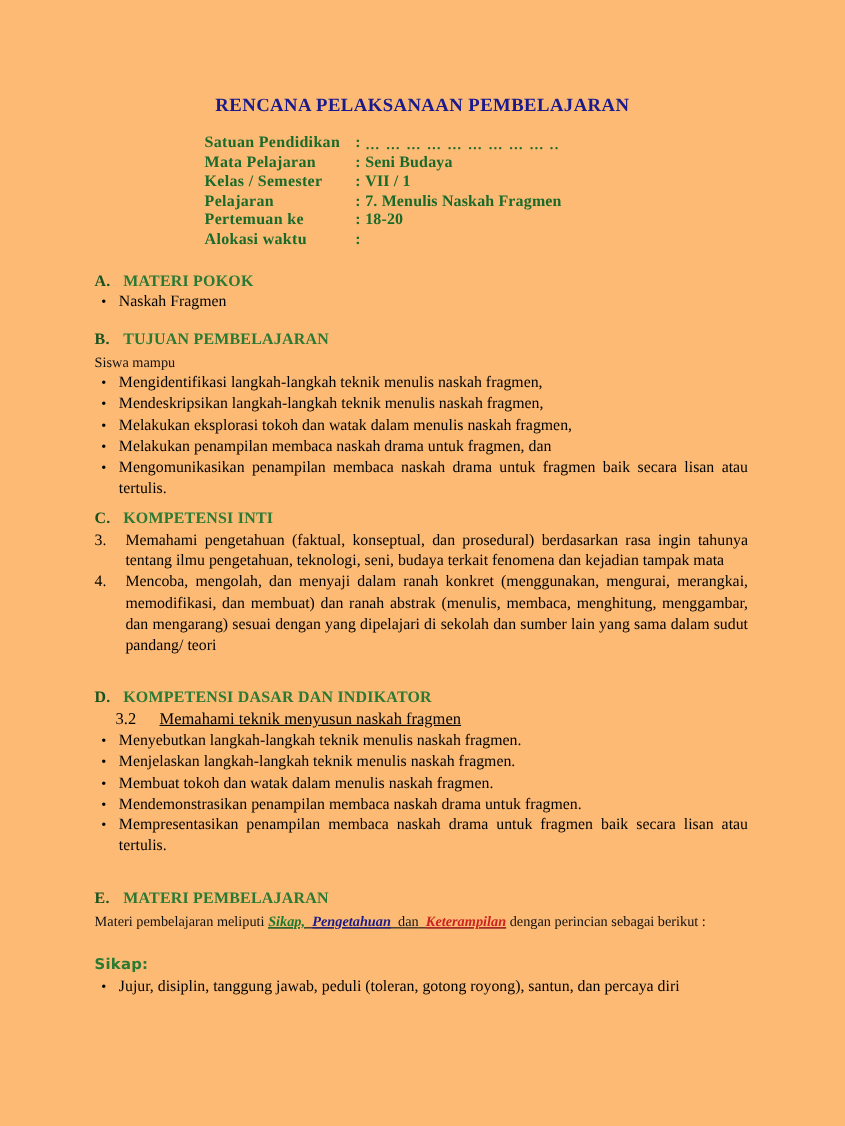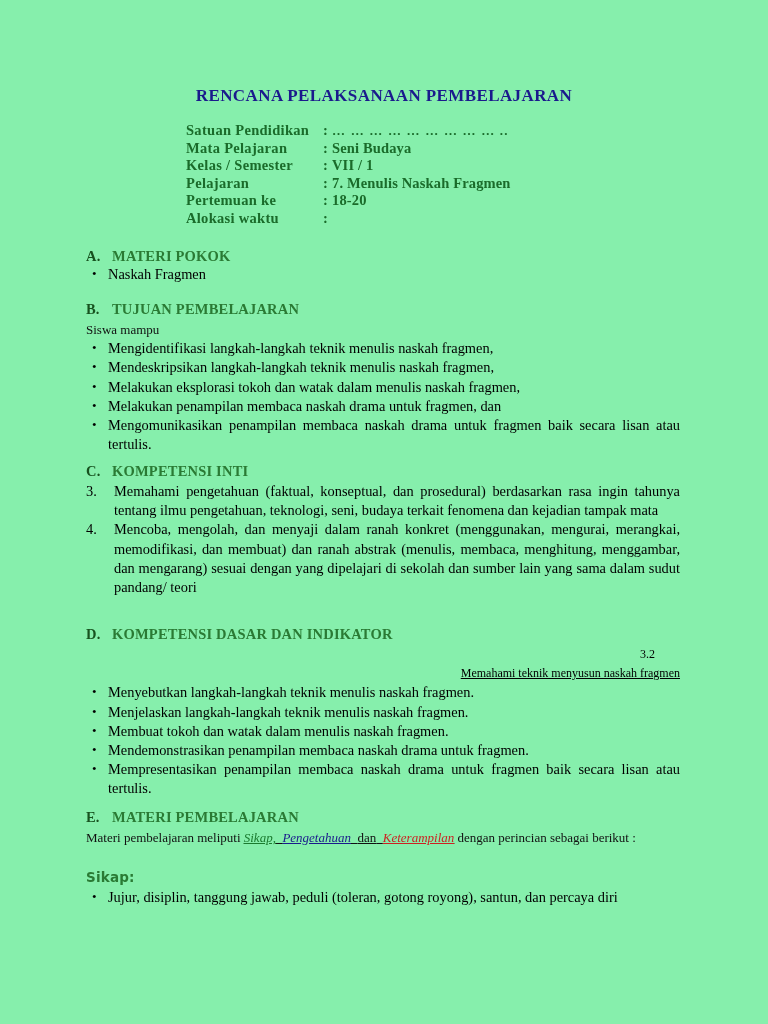--- a/index.html
+++ b/index.html
@@ -13,21 +13,21 @@
     width: 768px;
     height: 1024px;
     font-family: "Liberation Serif", "DejaVu Serif", serif;
     color: #000000;
     overflow: hidden;
   }
   .page {
     position: relative;
     width: 768px;
     height: 1024px;
-    background: #86efac;
+    background: #fdba74;
     padding: 0;
   }
 
   
   .doc-title {
     position: absolute;
     left: 86px;
     top: 86px;
     width: 596px;
     text-align: center;
@@ -93,40 +93,40 @@
     left: 6px;
     top: -1px;
     font-size: 13px;
   }
 
   
   .numrow { display: flex; align-items: flex-start; font-size: 14.4px; line-height: 19.2px; }
   .numrow .num { width: 28px; flex: none; }
   .numrow .txt { flex: 1 1 auto; text-align: justify; }
 
-  .kdrow { display: flex; align-items: flex-end; font-size: 12px; line-height: 19.2px; flex-direction: column; }
+  .kdrow { display: flex; align-items: center; font-size: 15px; line-height: 19.2px; }
   .kdrow .num { width: 40px; flex: none; }
   .kdrow .txt { flex: 1 1 auto; text-align: justify; text-decoration: underline; }
 
   
   .blk { position: absolute; }
 
   #sec-a    { left: 86px; top: 248px; width: 594px; }
   #sec-b    { left: 86px; top: 301px; width: 594px; }
   #sec-c    { left: 86px; top: 463px; width: 594px; }
   #sec-d    { left: 86px; top: 626px; width: 594px; }
   #sec-e    { left: 86px; top: 809px; width: 594px; }
 
   .sub-list-d { margin-left: 68px; }
   .sub-list-d > li { padding-left: 20px; }
   .sub-list-d > li::before { left: 4px; }
 
   .after-head { margin-top: 2px; }
 
-  .hl { font-weight: normal; font-style: italic; text-decoration: underline; }
+  .hl { font-weight: bold; font-style: italic; text-decoration: underline; }
   .hl-green { color: #1a7a2e; }
   .hl-blue  { color: #1a1a8c; }
   .hl-red   { color: #cc2222; }
   .u-span   { text-decoration: underline; }
 
   .sikap-head {
     font-family: "DejaVu Sans", sans-serif;
     font-weight: bold;
     font-size: 13.5px;
     color: #2a7a34;

